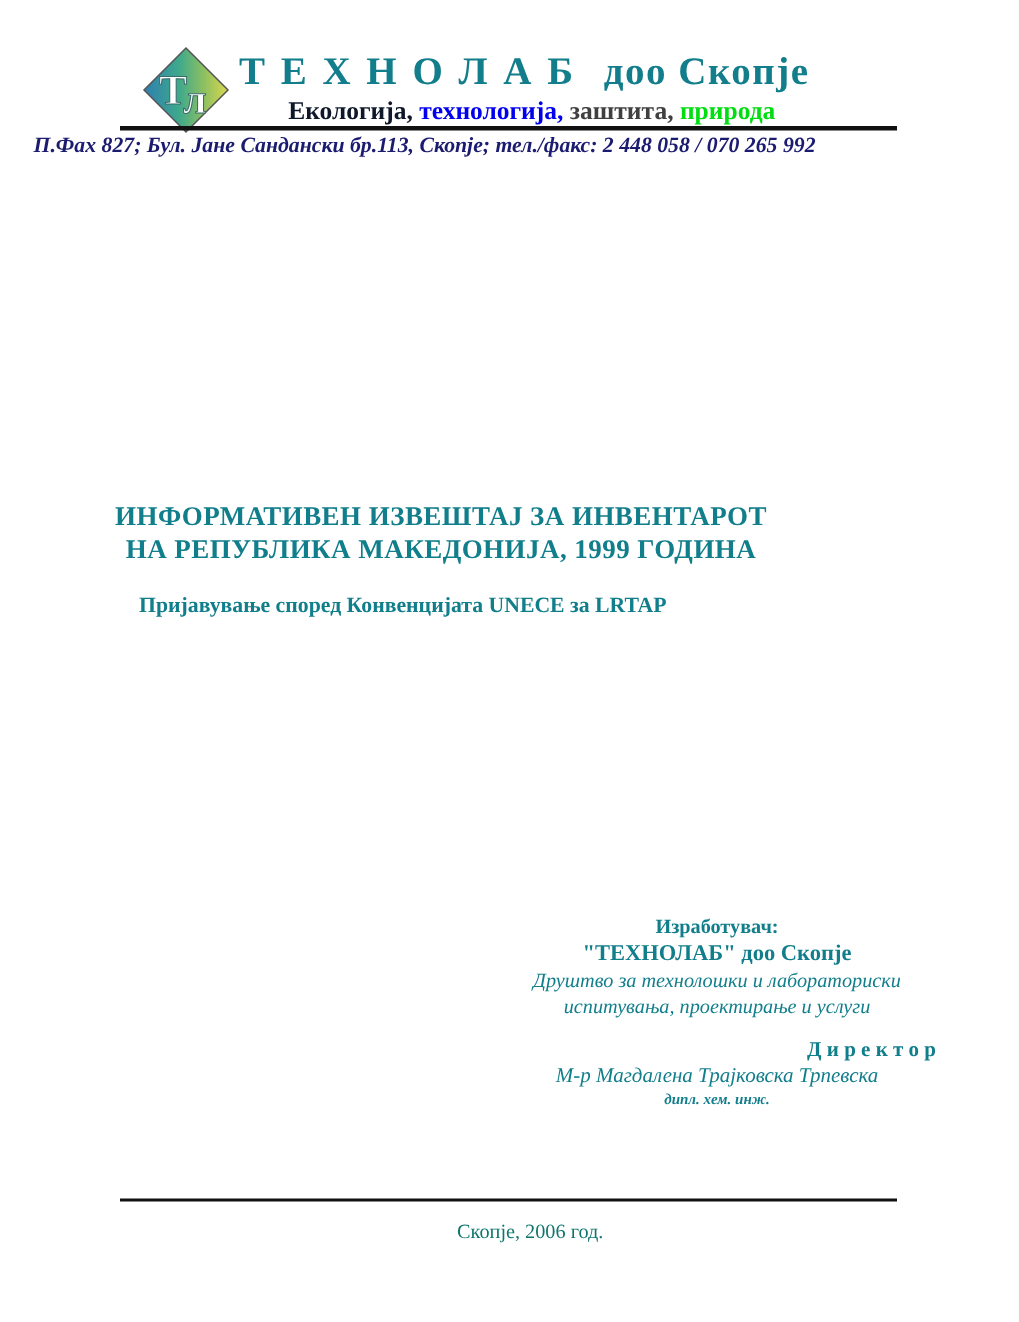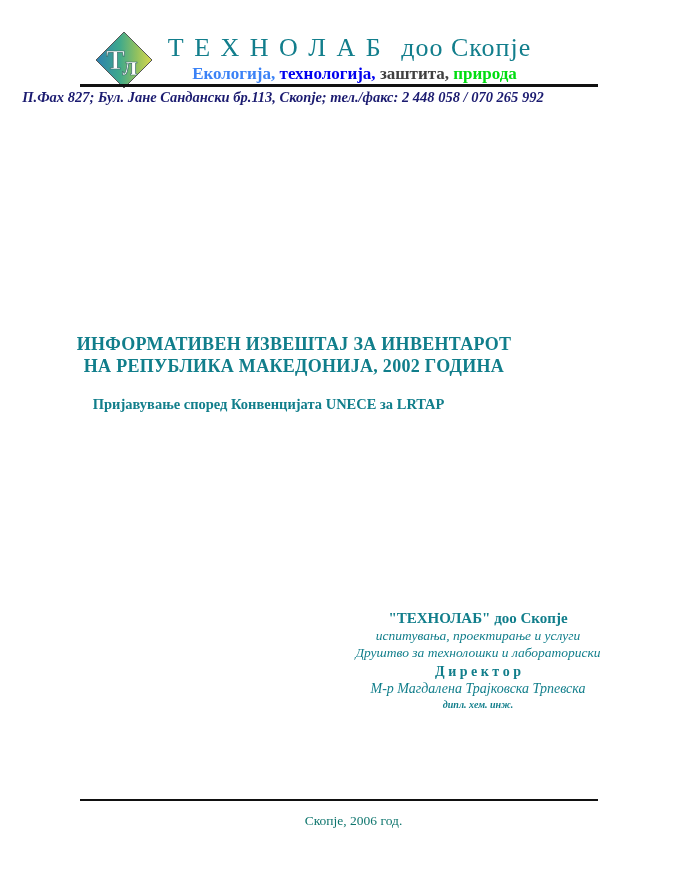--- a/index.html
+++ b/index.html
@@ -19,34 +19,34 @@
   
   .logo {
     position: absolute; left: 93px; top: 29px;
     width: 62px; height: 62px;
   }
   .company-line {
     position: absolute; left: 0; top: 33px;
     width: 679px; text-align: center;
     padding-left: 20px;
     color: #127E8C;
-    font-size: 26px; font-weight: normal;
+    font-size: 26px; font-weight: bold;
     white-space: nowrap;
   }
   .company-line .brand { letter-spacing: 2px; }
   .company-line .brand-suffix { margin-left: 12px; letter-spacing: 1px; }
 
   .tagline {
     position: absolute; left: 0; top: 64px;
     width: 679px; text-align: center;
     padding-left: 30px;
     font-size: 17px; font-weight: bold;
     white-space: nowrap;
   }
-  .tagline .w0 { color: #3b82f6; margin-top: 28px; }
+  .tagline .w0 { color: #0f172a; margin-top: 28px; }
   .tagline .w1 { color: #0000EE; }
   .tagline .w2 { color: #404040; }
   .tagline .w3 { color: #00DD11; }
 
   .rule-top {
     position: absolute; left: 80px; top: 84px;
     width: 518px; height: 3px; background: #111111;
   }
   .address-line {
     position: absolute; left: 0; top: 89px;
@@ -74,21 +74,21 @@
 
   
   .author-block {
     position: absolute; left: 332px; top: 609px;
     width: 292px; text-align: center;
     color: #117E8B;
   }
   .author-heading { font-size: 13.5px; font-weight: bold; line-height: 18px; }
   .author-company { font-size: 15px; font-weight: bold; line-height: 19px; }
   .author-desc { font-size: 13.5px; font-style: italic; line-height: 16.5px; }
-  .author-role { font-size: 14px; font-weight: bold; margin-top: 2px; line-height: 17px; }
+  .author-role { font-size: 14px; font-weight: bold; margin-top: 13px; line-height: 17px; text-align: right; }
   .author-director { font-size: 14px; font-weight: normal; font-style: italic; line-height: 17px; }
   .author-director-title { font-size: 10px; font-weight: bold; font-style: italic; line-height: 16px; }
 
   
   .rule-bottom {
     position: absolute; left: 80px; top: 799px;
     width: 518px; height: 1.5px; background: #111111;
   }
   .footer-place {
     position: absolute; left: 14px; top: 813px;
@@ -129,28 +129,29 @@
     <span class="w2">заштита,</span>
     <span class="w3">природа</span>
   </div>
 
   <div class="rule-top"></div>
 
   <div class="address-line">П.Фах 827; Бул. Јане Сандански бр.113,  Скопје; тел./факс: 2 448 058 /  070 265 992</div>
 
   <div class="doc-title">
     <div>ИНФОРМАТИВЕН ИЗВЕШТАЈ ЗА ИНВЕНТАРОТ</div>
-    <div>НА РЕПУБЛИКА МАКЕДОНИЈА, 2002 ГОДИНА</div>
+    <div>НА РЕПУБЛИКА МАКЕДОНИЈА, 1999 ГОДИНА</div>
   </div>
   <div class="doc-subtitle">Пријавување според Конвенцијата UNECE за LRTAP</div>
 
   <div class="author-block">
+    <div class="author-heading">Изработувач:</div>
     <div class="author-company">"ТЕХНОЛАБ" доо Скопје</div>
+    <div class="author-desc">Друштво за технолошки и лабораториски</div>
     <div class="author-desc">испитувања, проектирање и услуги</div>
-    <div class="author-desc">Друштво за технолошки и лабораториски</div>
     <div class="author-role">Д и р е к т о р</div>
     <div class="author-director">М-р Магдалена Трајковска Трпевска</div>
     <div class="author-director-title">дипл. хем. инж.</div>
   </div>
 
   <div class="rule-bottom"></div>
   <div class="footer-place">Скопје, 2006 год.</div>
 
 </div>
 

